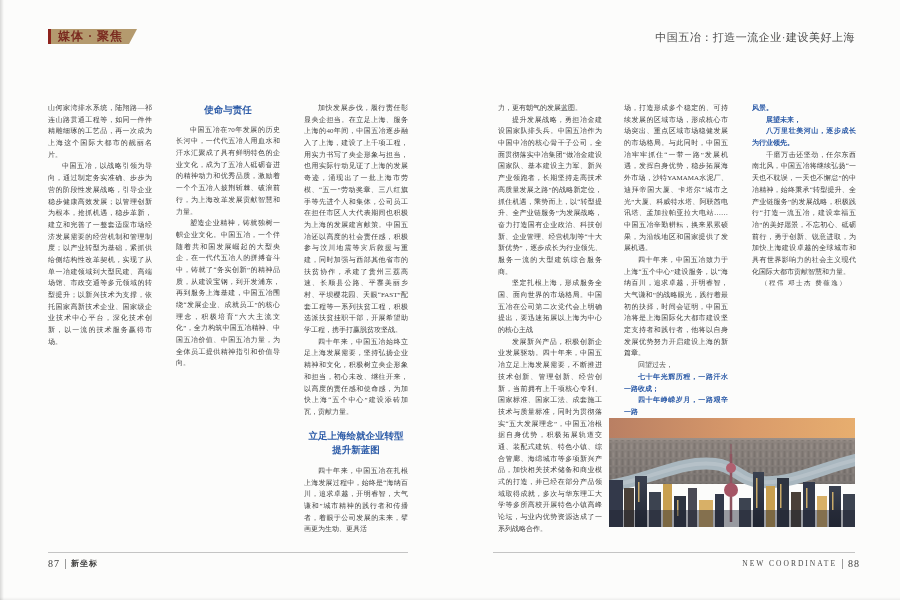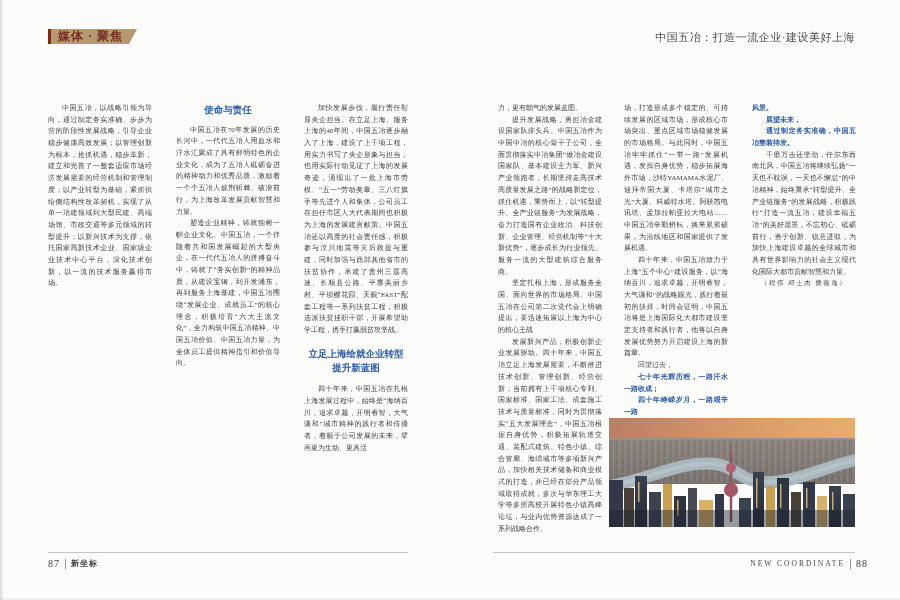--- a/index.html
+++ b/index.html
@@ -50,52 +50,54 @@
 
   
   .mcc{position:absolute;left:815px;top:390px;width:38px;height:22px;margin-top:40px;}
 
   
   .rule{position:absolute;height:1px;background:#c4c4c4;top:552px;}
   .rule-left{left:48px;width:360px;}
   .rule-right{left:493px;width:362px;}
   .footer{position:absolute;top:558px;display:flex;align-items:center;gap:5px;color:#3c3c3c;}
   .footer-left{left:48px;}
-  .footer-right{right:32px;}
+  .footer-right{right:40px;}
   .pnum{font-size:10px;letter-spacing:1px;}
   .fdiv{width:1px;height:10px;background:#9a9a9a;}
   .fbrand{font-size:8px;font-weight:bold;letter-spacing:1px;}
   .fbrand-en{font-size:7.5px;letter-spacing:2px;color:#4a4a4a;}
 </style>
 </head>
 <body>
 
 <div class="edge-left"></div>
 <div class="edge-bottom"></div>
 
 <div class="tag">
   <span class="tag-bar"></span>
   <span class="tag-body">媒体 · 聚焦</span>
 </div>
 
 <div class="running-title">中国五冶：打造一流企业·建设美好上海</div>
 
 <div class="col c1">
+  <p>山何家湾排水系统，陆翔路—祁连山路贯通工程等，如同一件件精雕细琢的工艺品，再一次成为上海这个国际大都市的靓丽名片。</p>
   <p class="ind">中国五冶，以战略引领为导向，通过制定务实准确、步步为营的阶段性发展战略，引导企业稳步健康高效发展；以管理创新为根本，抢抓机遇，稳步革新，建立和完善了一整套适应市场经济发展需要的经营机制和管理制度；以产业转型为基础，紧抓供给侧结构性改革契机，实现了从单一冶建领域到大型民建、高端场馆、市政交通等多元领域的转型提升；以新兴技术为支撑，依托国家高新技术企业、国家级企业技术中心平台，深化技术创新，以一流的技术服务赢得市场。</p>
 
 </div>
 
 <div class="col c2">
   <h3 class="bluehead">使命与责任</h3>
   <p class="ind">中国五冶在70年发展的历史长河中，一代代五冶人用血水和汗水汇聚成了具有鲜明特色的企业文化，成为了五冶人砥砺奋进的精神动力和优秀品质，激励着一个个五冶人披荆斩棘、破浪前行，为上海改革发展贡献智慧和力量。</p>
   <p class="ind">塑造企业精神，铸就独树一帜企业文化。中国五冶，一个伴随着共和国发展崛起的大型央企，在一代代五冶人的拼搏奋斗中，铸就了“务实创新”的精神品质，从建设宝钢，到开发浦东，再到服务上海基建，中国五冶围绕“发展企业、成就员工”的核心理念，积极培育“六大主流文化”，全力构筑中国五冶精神、中国五冶价值、中国五冶力量，为全体员工提供精神指引和价值导向。</p>
 </div>
 
 <div class="col c3">
   <p class="ind">加快发展步伐，履行责任彰显央企担当。在立足上海、服务上海的40年间，中国五冶逐步融入了上海，建设了上千项工程，用实力书写了央企形象与担当，也用实际行动见证了上海的发展奇迹，涌现出了一批上海市劳模、“五一”劳动奖章、三八红旗手等先进个人和集体，公司员工在担任市区人大代表期间也积极为上海的发展建言献策。中国五冶还以高度的社会责任感，积极参与汶川地震等灾后救援与重建，同时加强与西部其他省市的扶贫协作，承建了贵州三荔高速、长顺县公路、平寨美丽乡村、平坝樱花园、天眼“FAST”配套工程等一系列扶贫工程，积极选派扶贫挂职干部，开展希望助学工程，携手打赢脱贫攻坚战。</p>
+  <p class="ind">四十年来，中国五冶始终立足上海发展需要，坚持弘扬企业精神和文化，积极树立央企形象和担当，初心未改、继往开来，以高度的责任感和使命感，为加快上海“五个中心”建设添砖加瓦，贡献力量。</p>
   <div class="bluehead midhead">
     <div>立足上海绘就企业转型</div>
     <div>提升新蓝图</div>
   </div>
   <p class="ind">四十年来，中国五冶在扎根上海发展过程中，始终是“海纳百川，追求卓越，开明睿智，大气谦和”城市精神的践行者和传播者，着眼于公司发展的未来，擘画更为生动、更具活</p>
 </div>
 
 <div class="col c4">
   <p>力，更有朝气的发展蓝图。</p>
   <p class="ind">提升发展战略，勇担冶金建设国家队排头兵。中国五冶作为中国中冶的核心骨干子公司，全面贯彻落实中冶集团“做冶金建设国家队、基本建设主力军、新兴产业领跑者，长期坚持走高技术高质量发展之路”的战略新定位，抓住机遇，乘势而上，以“转型提升、全产业链服务”为发展战略，奋力打造国有企业政治、科技创新、企业管理、经营机制等“十大新优势”，逐步成长为行业领先、服务一流的大型建筑综合服务商。</p>
@@ -107,21 +109,21 @@
   <p>场，打造形成多个稳定的、可持续发展的区域市场，形成核心市场突出、重点区域市场稳健发展的市场格局。与此同时，中国五冶牢牢抓住“一带一路”发展机遇，发挥自身优势，稳步拓展海外市场，沙特YAMAMA水泥厂、迪拜帝国大厦、卡塔尔“城市之光”大厦、科威特水塔、阿联酋电讯塔、孟加拉帕亚拉大电站……中国五冶辛勤耕耘，换来累累硕果，为沿线地区和国家提供了发展机遇。</p>
   <p class="ind">四十年来，中国五冶致力于上海“五个中心”建设服务，以“海纳百川，追求卓越，开明睿智，大气谦和”的战略眼光，践行着最初的抉择，时间会证明，中国五冶将是上海国际化大都市建设坚定支持者和践行者，他将以自身发展优势努力开启建设上海的新篇章。</p>
   <p class="ind">回望过去，</p>
   <p class="poem ind">七十年光辉历程，一路汗水一路收成；</p>
   <p class="poem ind">四十年峥嵘岁月，一路艰辛一路</p>
 </div>
 
 <div class="col c6">
   <p class="poem">风景。</p>
   <p class="poem ind">展望未来，</p>
-  <p class="poem ind">通过制定务实准确，中国五冶整装待发。</p>
+  <p class="poem ind">八万里壮美河山，逐步成长为行业领先。</p>
   <p class="ind">千磨万击还坚劲，任尔东西南北风，中国五冶将继续弘扬“一天也不耽误，一天也不懈怠”的中冶精神，始终秉承“转型提升、全产业链服务”的发展战略，积极践行“打造一流五冶，建设幸福五冶”的美好愿景，不忘初心、砥砺前行，勇于创新、锐意进取，为加快上海建设卓越的全球城市和具有世界影响力的社会主义现代化国际大都市贡献智慧和力量。</p>
   <p class="byline">（程伟 邓士杰 费薇逸）</p>
 </div>
 
 <div class="mcc">
   <svg width="38" height="22" viewBox="0 0 38 22">
     <ellipse cx="19" cy="11" rx="16" ry="7.5" fill="none" stroke="#7fb3e0" stroke-width="2" transform="rotate(-10 19 11)"></ellipse>
     <text x="19" y="15" text-anchor="middle" font-size="11" font-weight="bold" font-style="italic" fill="#1565c0" font-family="Liberation Sans, sans-serif">MCC</text>
   </svg>
 </div>

